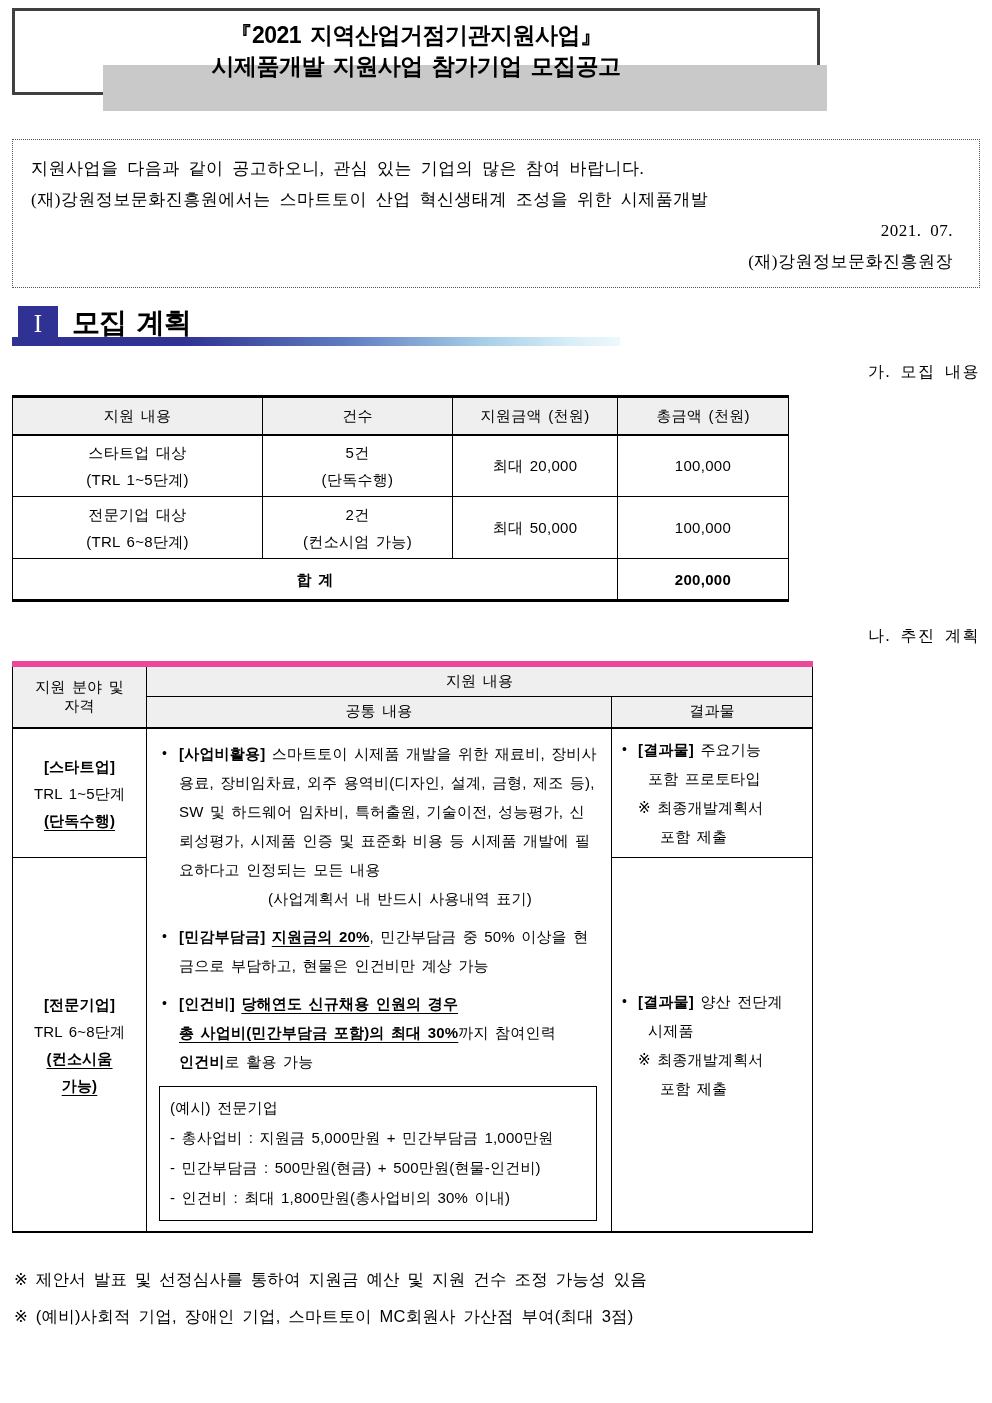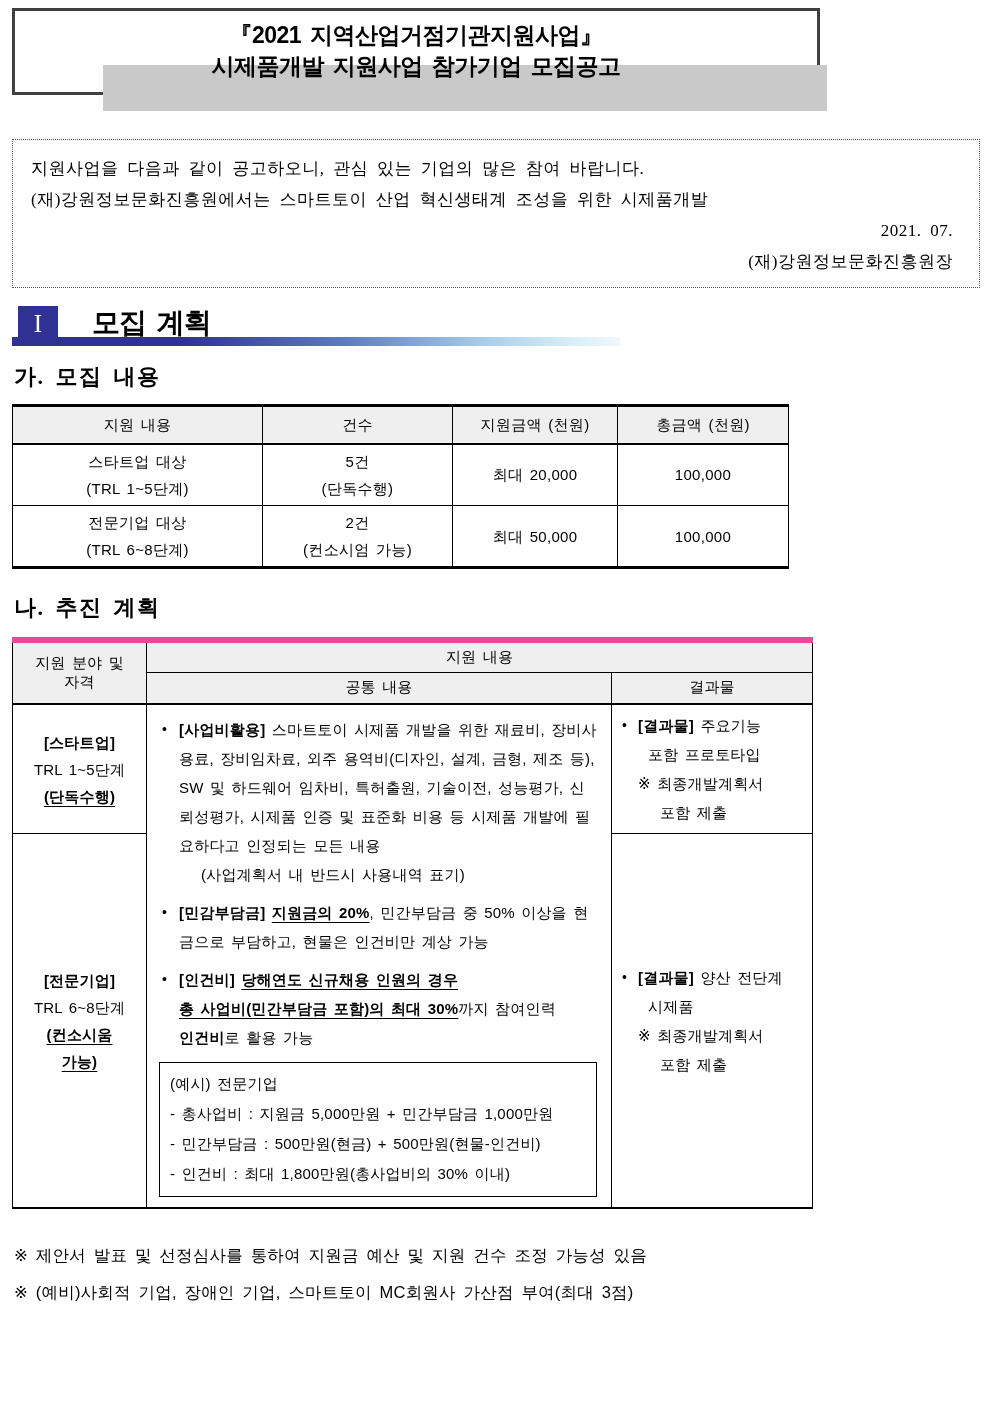--- a/index.html
+++ b/index.html
@@ -47,28 +47,28 @@
     position:absolute; left:0; bottom:0; width:608px; height:9px;
     background:linear-gradient(to right,#2f3193 0%,#2f3193 28%,#5f7cc0 55%,#a9cfe8 78%,#d9eef8 92%,#eef8fc 100%);
   }
   .section-numeral {
     position:absolute; left:6px; top:0; width:40px; height:36px;
     background:#2f3193; color:#fff;
     font-family:"Liberation Serif","DejaVu Serif",serif;
     font-size:25px; text-align:center; line-height:36px;
   }
   .section-title {
-    position:absolute; left:80px; top:-2px;
+    position:absolute; left:60px; top:-2px;
     font-size:28px; font-weight:bold; letter-spacing:-1px; word-spacing:4px;
   }
 
   
   .sub-heading {
     font-family:"Liberation Serif","DejaVu Serif",serif;
-    font-size:22px; font-weight:bold; letter-spacing:1.5px; word-spacing:4px;
+    font-size:16px; font-weight:normal; letter-spacing:1.5px; word-spacing:4px;text-align:right;
   }
   .sub-a { margin:16px 0 12px 2px; }
   .sub-b { margin:24px 0 14px 2px; }
 
   
   table { border-collapse:collapse; table-layout:fixed; }
   td { border:1px solid #000; }
   .t1 { width:776px; font-size:15px; letter-spacing:0.3px; word-spacing:2px; }
   .t1 td { text-align:center; vertical-align:middle; line-height:27px; }
   .t1 .hdr { background:#efefef; height:38px; border-bottom:2px solid #000; }
@@ -85,21 +85,21 @@
   .t2 .c1 { text-align:center; vertical-align:middle; line-height:27px; }
   .t2 .c1-r1 { height:128px; }
   .t2 .c2 { vertical-align:top; padding:10px 12px 8px 10px; }
   .t2 .c3 { vertical-align:middle; padding:6px 6px 6px 8px; line-height:29px; }
 
   .u { text-decoration:underline; text-underline-offset:4px; }
   .bold { font-weight:bold; }
 
   .cbullet { position:relative; padding-left:22px; line-height:29px; margin-bottom:9px; }
   .cbullet .blt { position:absolute; left:5px; top:0; font-size:14px; }
-  .cnote { padding-left:22px; line-height:29px; }
+  .cnote { padding-left:22px; line-height:29px;text-align:center; }
 
   .example-box {
     border:1px solid #000; margin:10px 2px 2px 2px;
     padding:6px 10px 7px 10px; line-height:30px;
   }
 
   .r-line { position:relative; padding-left:18px; line-height:29px; }
   .r-line .blt { position:absolute; left:2px; top:0; font-size:14px; }
   .r-cont { padding-left:28px; line-height:29px; }
   .r-note { padding-left:18px; line-height:29px; }
@@ -165,20 +165,24 @@
         <div>전문기업 대상</div>
         <div>(TRL 6~8단계)</div>
       </td>
       <td>
         <div>2건</div>
         <div>(컨소시엄 가능)</div>
       </td>
       <td>최대 50,000</td>
       <td>100,000</td>
     </tr>
+    <tr class="sum-row">
+      <td colspan="3">합 계</td>
+      <td>200,000</td>
+    </tr>
   </tbody>
     </table>
 
   <div class="sub-heading sub-b">나. 추진 계획</div>
 
   <table class="t2">
     <colgroup>
         <col style="width:134px">
         <col style="width:465px">
         <col style="width:201px">

